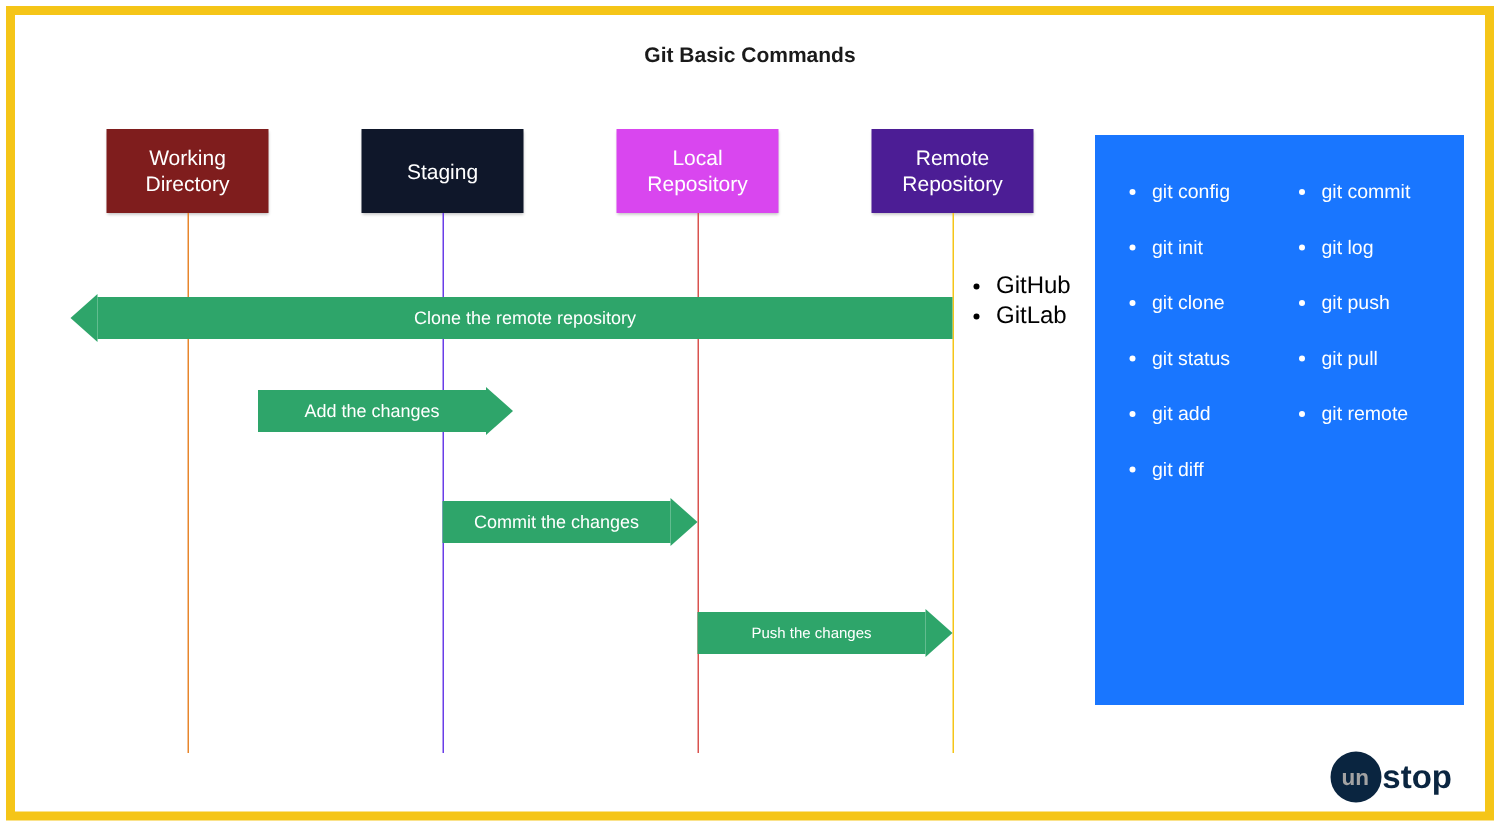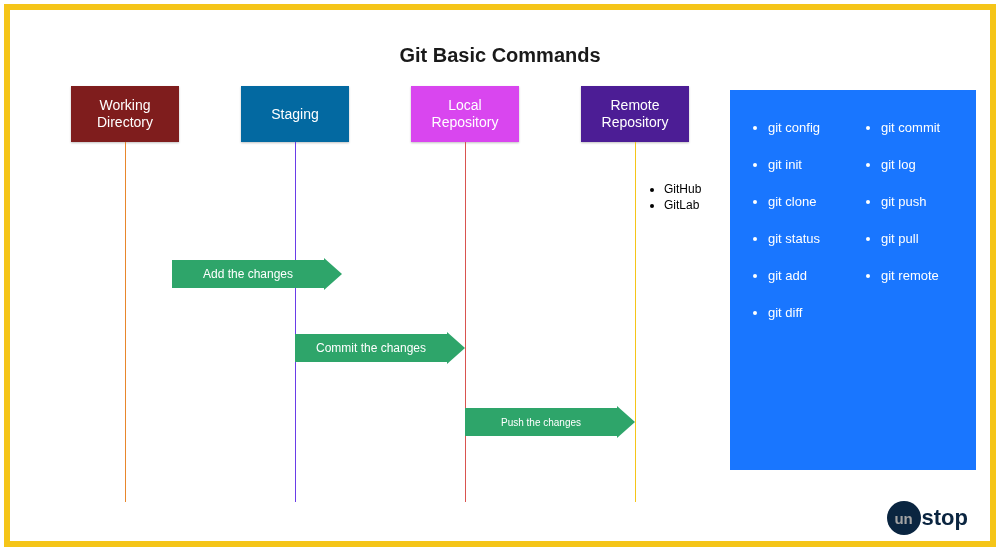--- a/index.html
+++ b/index.html
@@ -12,23 +12,23 @@
     }
     .frame {
       position: absolute;
       left: 4px; top: 4px; right: 4px; bottom: 4px;
       border: 6px solid #f5c518;
       padding: 14px 20px 14px 20px;
     }
     .title {
       text-align: center;
       font-weight: bold;
-      font-size: 20px;
+      font-size: 14px;
       color: #1a1a1a;
-      margin-top: 20px;
+      margin-top: 4px;
       margin-bottom: 10px;
     }
     .diagram {
       position: absolute;
       left: 40px;
       right: 40px;
       top: 76px;
       bottom: 20px;
     }
     .lane-box {
@@ -85,21 +85,21 @@
       top: 50%;
       transform: translateY(-50%);
       width: 0; height: 0;
       border-top: 16px solid transparent;
       border-bottom: 16px solid transparent;
       border-right: 18px solid #2ea56a;
     }
 
     .remote-list {
       position: absolute;
-      font-size: 12px;
+      font-size: 16px;
       color: #000;
     }
     .remote-list li { margin-bottom: 2px; list-style: disc; margin-left: 14px;}
 
     .commands-panel {
       position: absolute;
       background: #1976ff;
       color: #fff;
       font-size: 13px;
       padding: 30px 24px 24px 24px;
@@ -142,40 +142,44 @@
 <body>
 
 <div class="frame">
   <div class="title">Git Basic Commands</div>
 
   <div class="diagram">
 
     <div id="box-working" class="lane-box" style="left:21px;background:#7f1d1d;">
         <span>Working Directory</span>
       </div>
-    <div id="box-staging" class="lane-box" style="left:191px;background:#0369a1;text-align:center;">
+    <div id="box-staging" class="lane-box" style="left:191px;background:#0f172a;text-align:center;">
         <span>Staging</span>
       </div>
     <div id="box-local" class="lane-box" style="left:361px;background:#d946ef;">
         <span>Local Repository</span>
       </div>
     <div id="box-remote" class="lane-box" style="left:531px;background:#4c1d95;">
         <span>Remote Repository</span>
       </div>
 
     <div class="lane-line" style="left:75px;background:#e8862c;"></div>
     <div class="lane-line" style="left:245px;background:#6a3de8;"></div>
     <div class="lane-line" style="left:415px;background:#d9534f;"></div>
     <div class="lane-line" style="left:585px;background:#f5c518;"></div>
 
     <ul class="remote-list" style="left:600px;top:96px;">
       <li>GitHub</li>
       <li>GitLab</li>
     </ul>
 
+    <div class="arrow" style="left:15px;width:570px;top:112px;">
+      <span class="head-left"></span>
+      <span>Clone the remote repository</span>
+    </div>
 
     <div class="arrow" style="left:75px;width:152px;top:174px;margin-left:47px;">
       <span>Add the changes</span>
       <span class="head-right"></span>
     </div>
 
     <div class="arrow" style="left:245px;width:152px;top:248px;">
       <span>Commit the changes</span>
       <span class="head-right"></span>
     </div>

